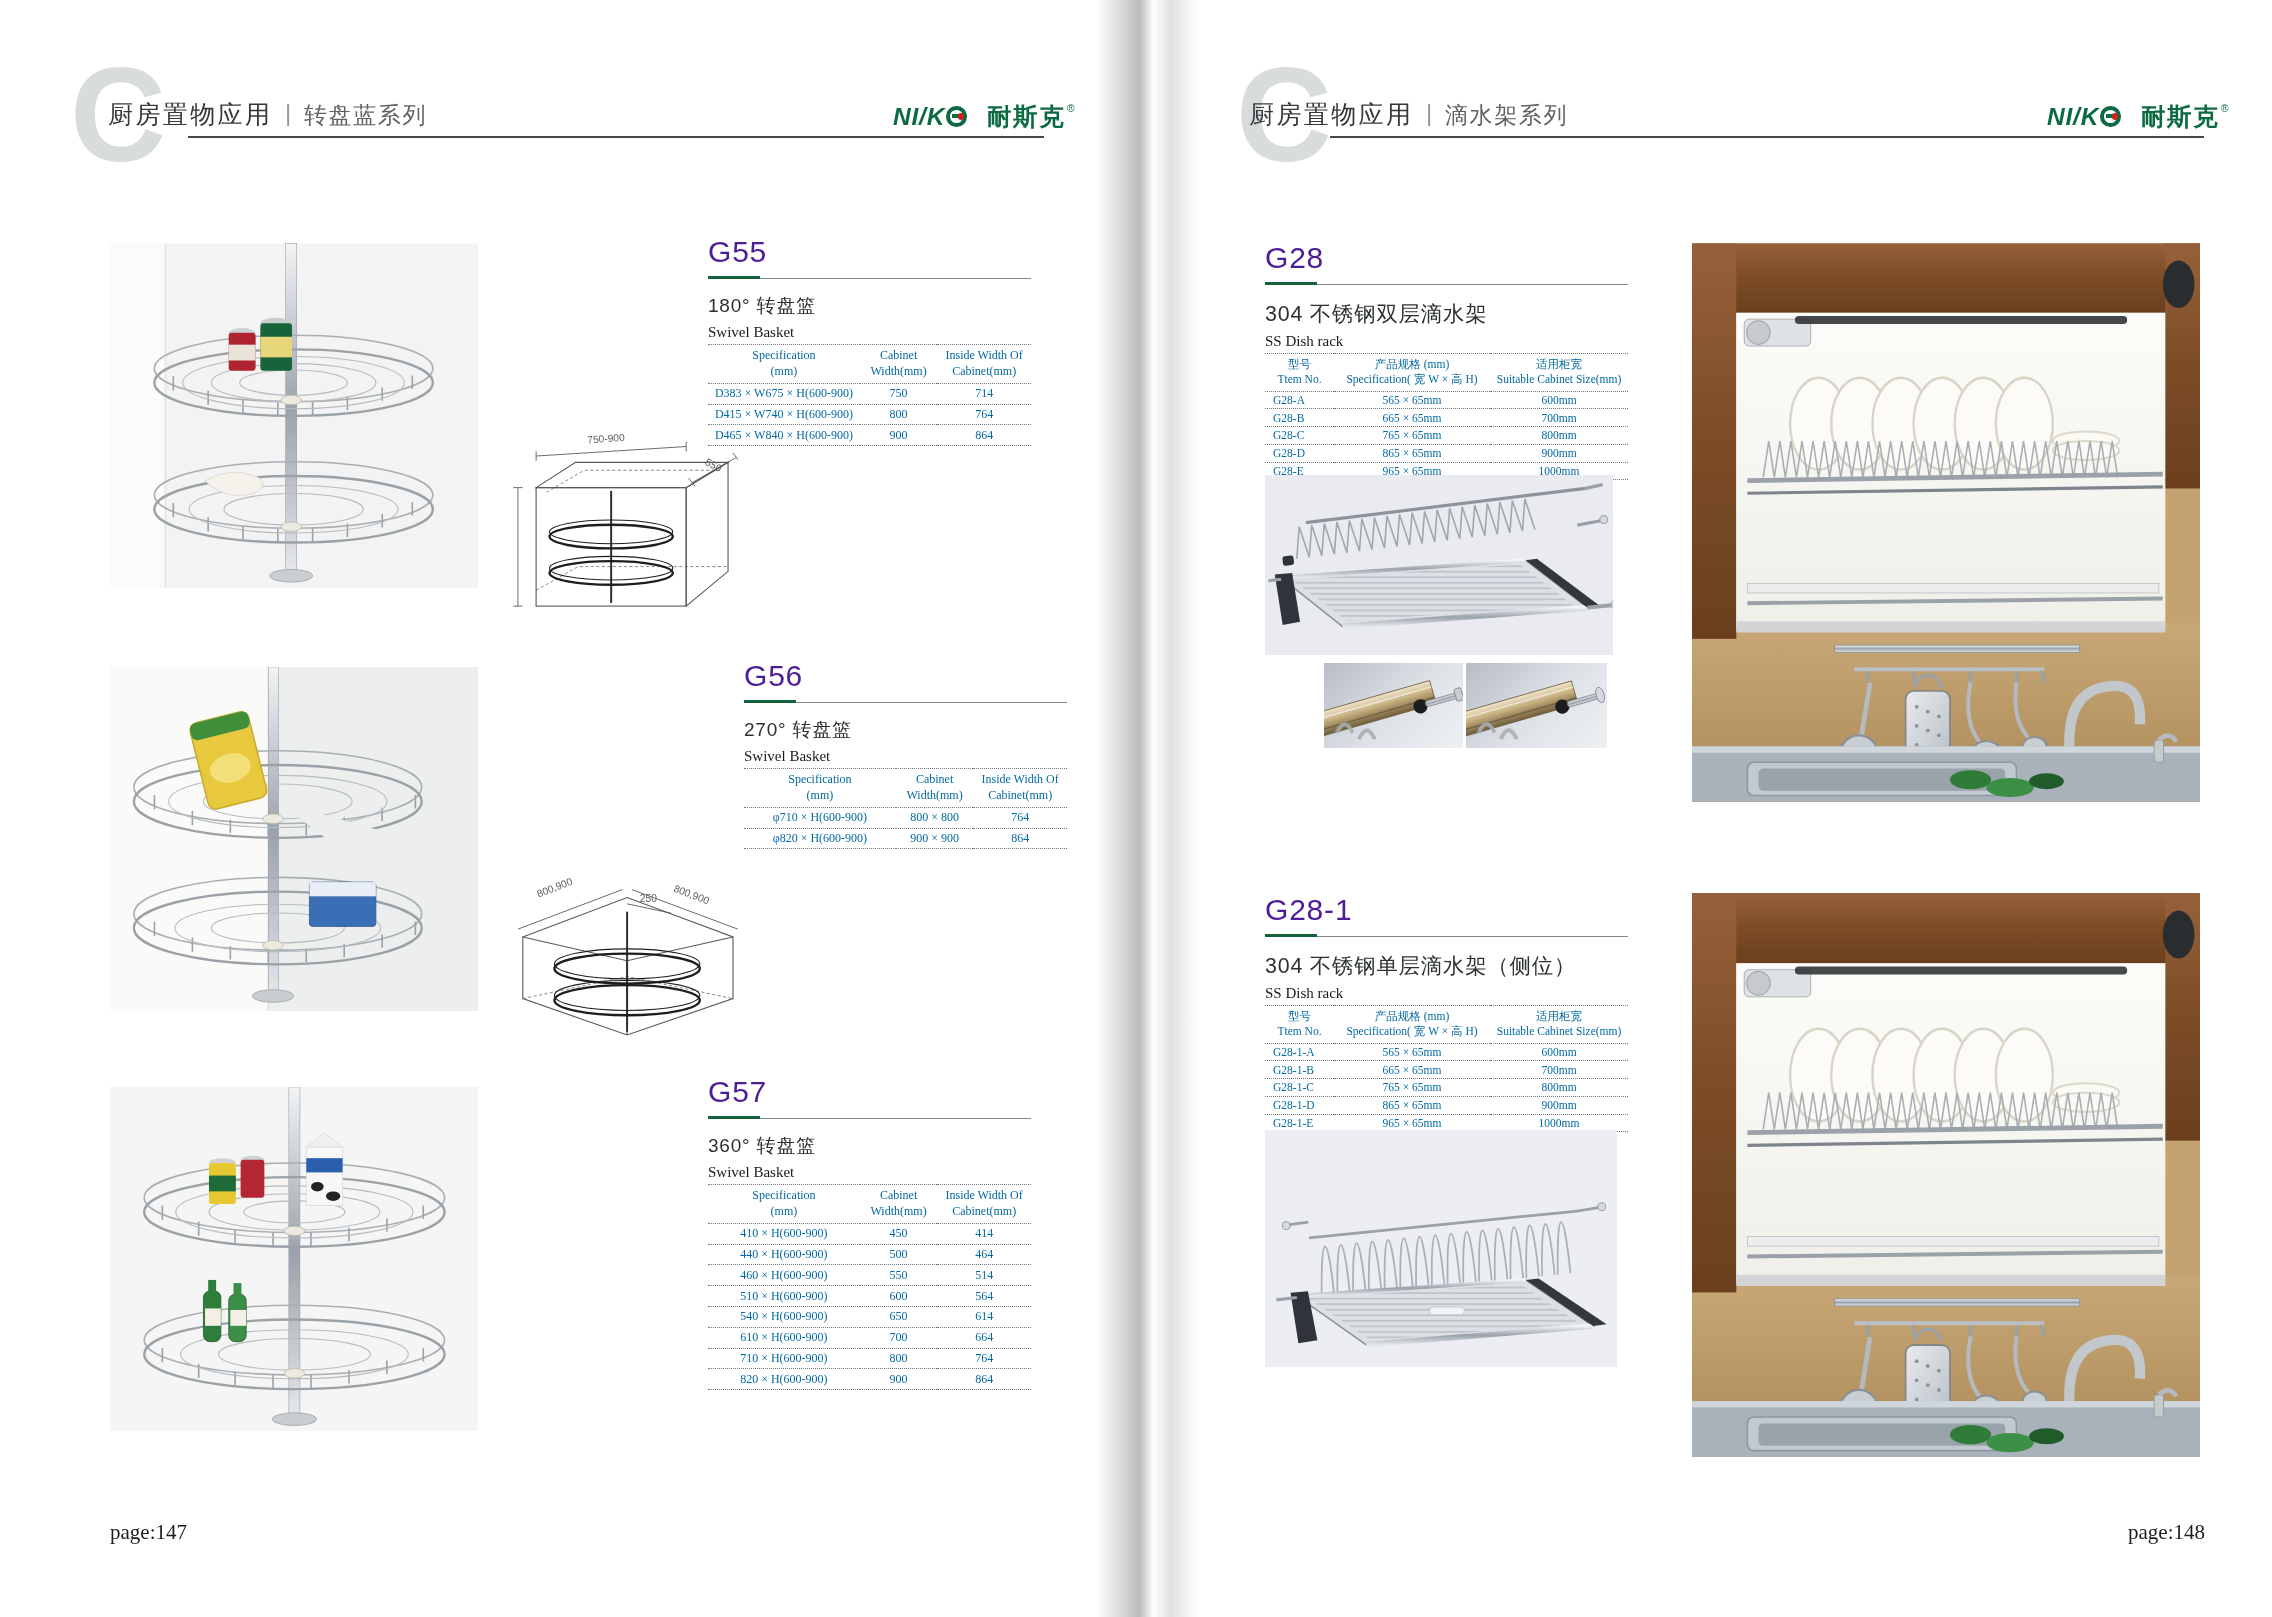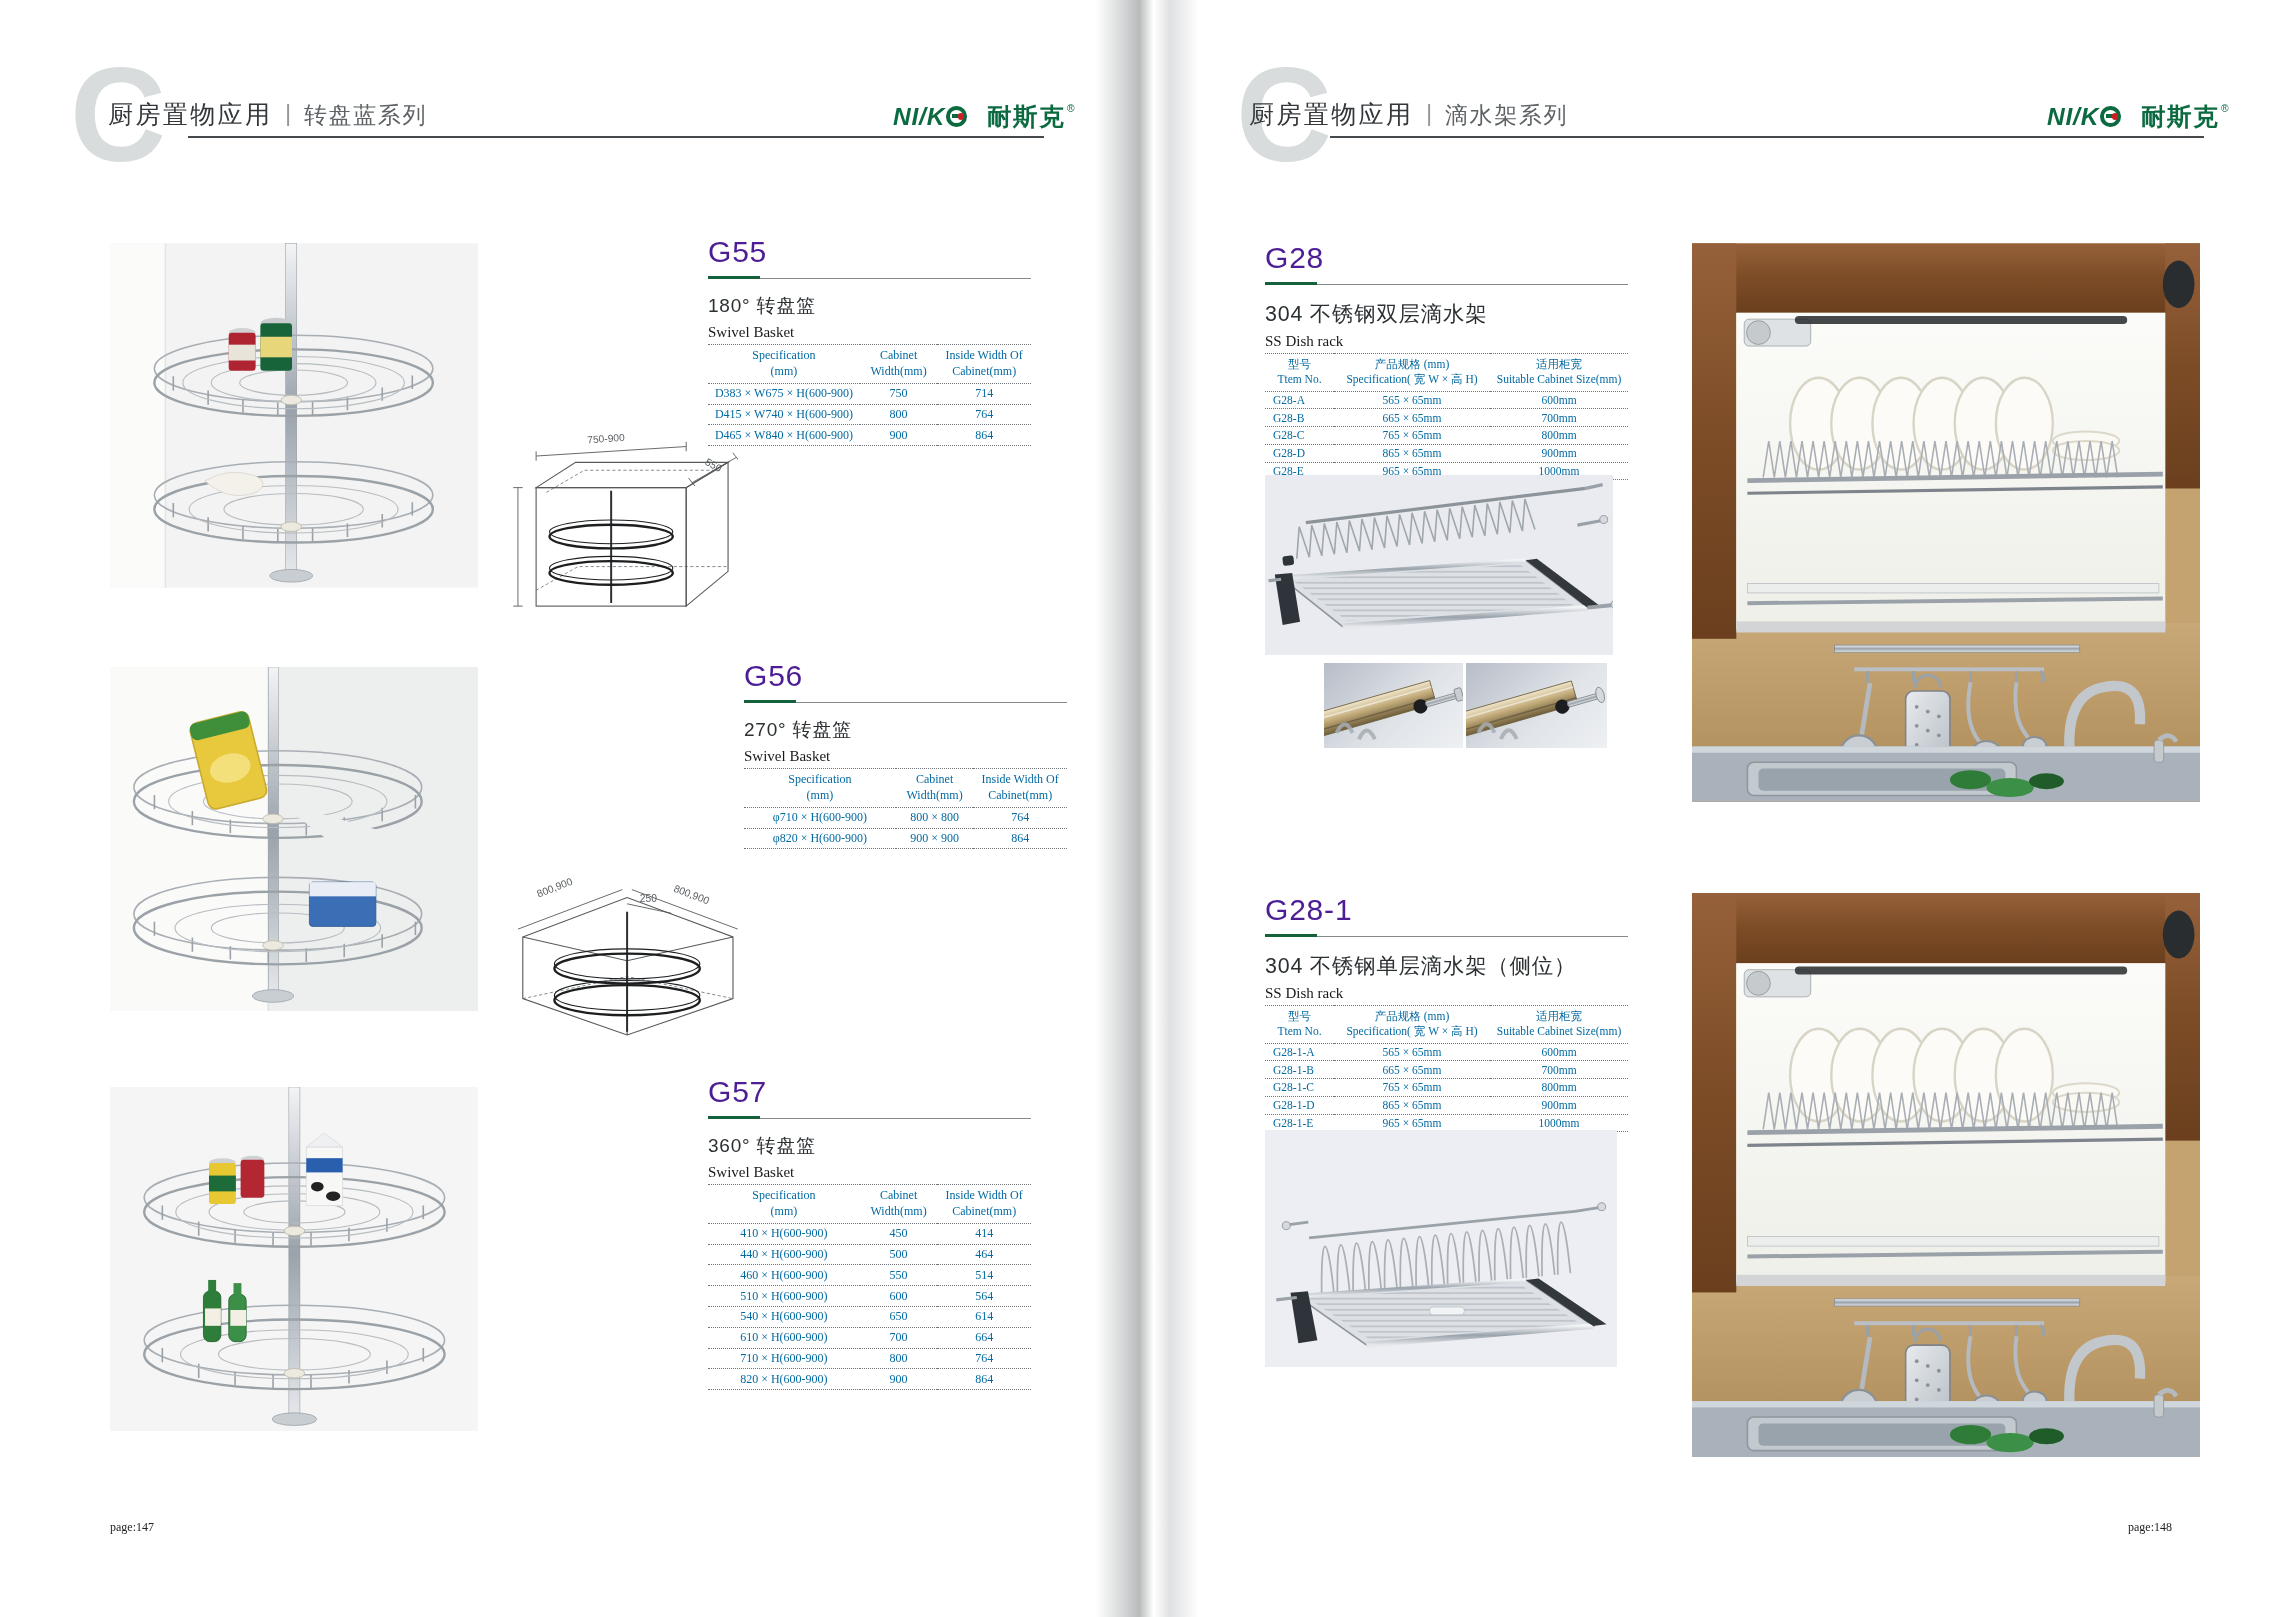--- a/index.html
+++ b/index.html
@@ -44,21 +44,21 @@
   .photo{position:absolute;overflow:hidden;}
   .photo svg{display:block;width:100%;height:100%;}
   .detail-photo{position:absolute;overflow:hidden;background:linear-gradient(135deg,#b7bdc7 0%,#dfe3e8 55%,#eef0f3 100%);}
 
   
   .draw{position:absolute;}
   .draw svg{display:block;width:100%;height:100%;}
   svg text.dim{font-family:"Liberation Sans",sans-serif;font-size:13px;fill:#5a5e61;}
 
   
-  .page-label{position:absolute;font-family:"Liberation Serif",serif;font-size:12px;color:#1c1e20;}
+  .page-label{position:absolute;font-family:"Liberation Serif",serif;font-size:21px;color:#1c1e20;}
 
   
   .fold{position:absolute;top:0;height:1618px;left:1096px;width:103px;
         background:linear-gradient(90deg,rgba(128,132,134,0) 0%,rgba(128,132,134,0.35) 28%,
                    rgba(70,74,76,0.38) 42%,rgba(255,255,255,0.95) 56%,
                    rgba(150,155,158,0.30) 72%,rgba(150,155,158,0) 100%);}
 </style>
 </head>
 <body>
 

